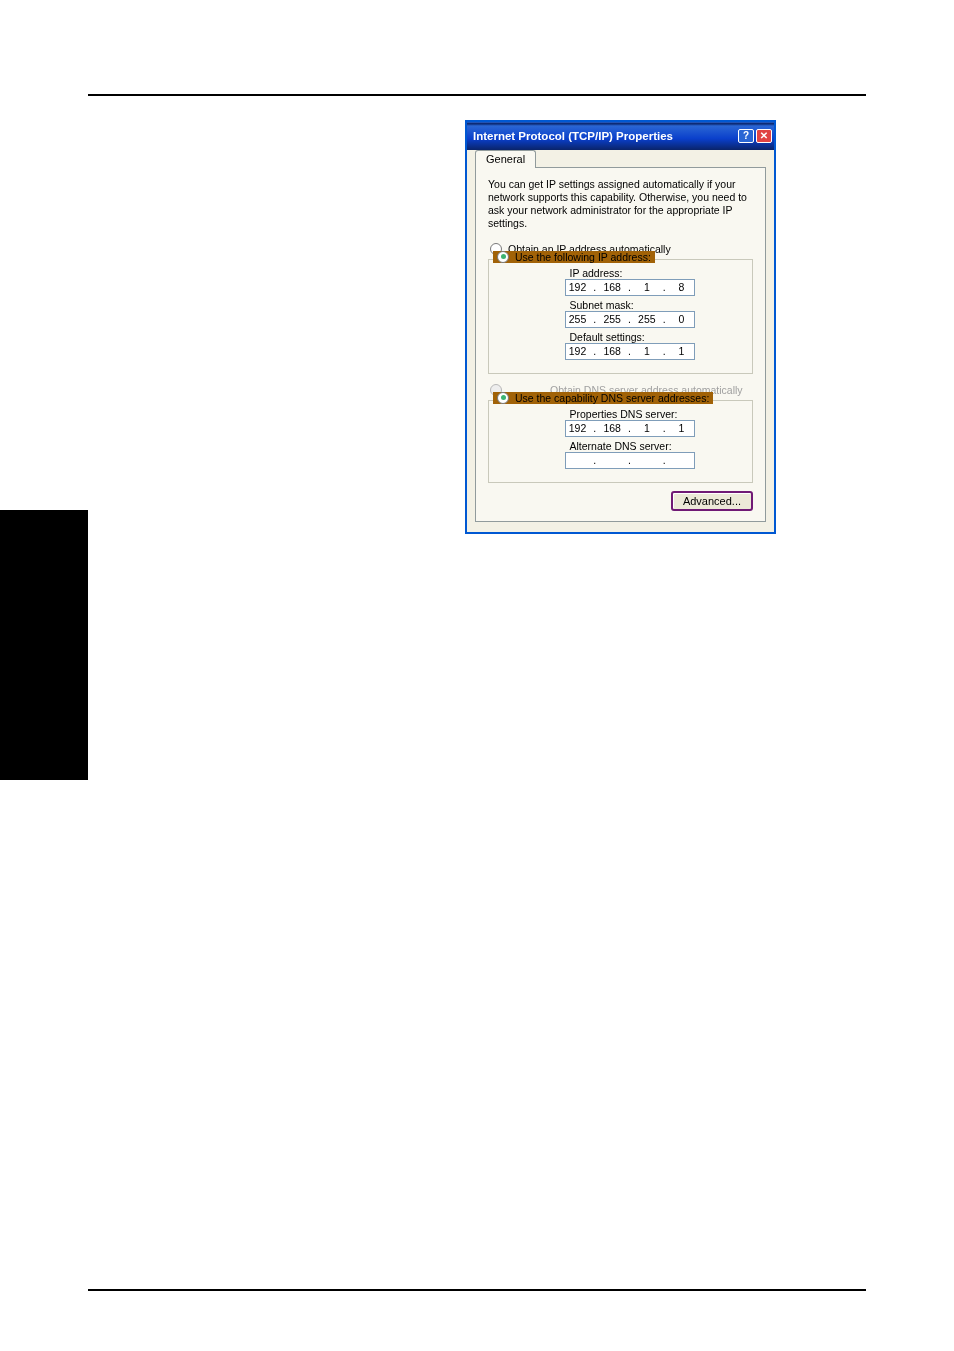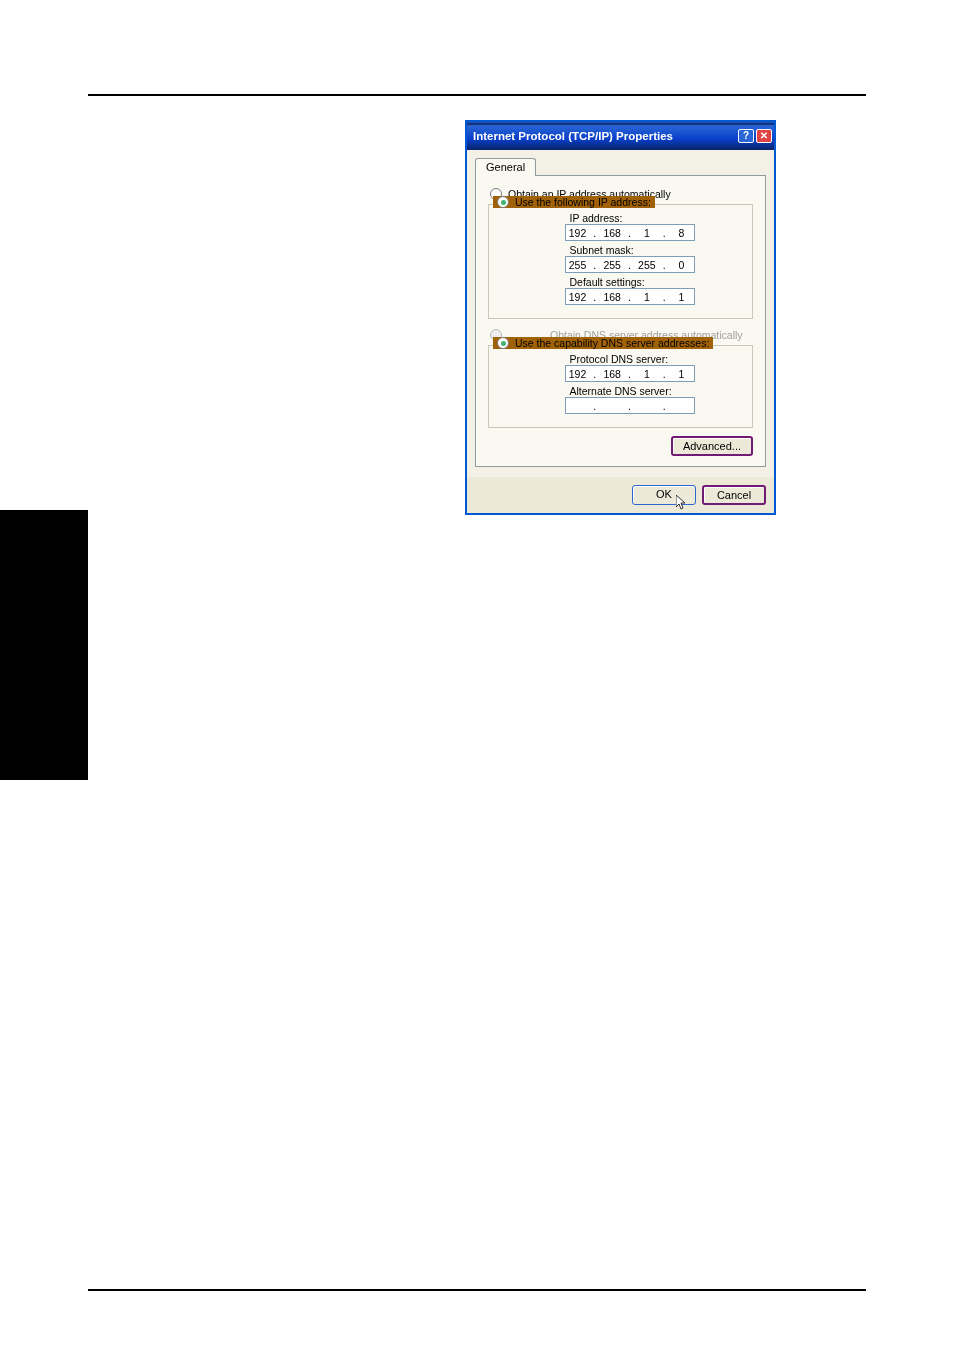--- a/index.html
+++ b/index.html
@@ -65,21 +65,21 @@
     border-radius: 2px;
     text-align: center;
     line-height: 12px;
     font-size: 10px;
     font-weight: bold;
   }
   .tb-help { background: #2a66d4; color:#fff; }
   .tb-close { background: #e04343; color:#fff; }
 
   .dialog-body {
-    padding: 8px 8px 10px 8px;
+    padding: 0 8px 10px 8px;
     background: #f3f1e5;
   }
 
   .tabs { display: flex; margin-bottom: -1px; }
   .tab {
     background: #f9f8f1;
     border: 1px solid #919b9c;
     border-bottom: none;
     padding: 2px 10px 3px 10px;
     border-radius: 3px 3px 0 0;
@@ -217,20 +217,21 @@
       <div class="tb-btn tb-close">✕</div>
     </div>
   </div>
 
   <div class="dialog-body">
     <div class="tabs">
       <div class="tab">General</div>
     </div>
     <div class="tabpanel">
 
+      <div class="description">You can get IP settings assigned automatically if your network supports this capability. Otherwise, you need to ask your network administrator for the appropriate IP settings.</div>
 
       <div class="radio-row">
         <span class="radio"></span>
         <span>Obtain an IP address automatically</span>
       </div>
 
       <div class="group">
         <div class="radio-row header">
           <span class="radio checked"></span>
           <span>Use the following IP address:</span>
@@ -281,21 +282,21 @@
         <span class="disabled-text">Obtain DNS server address automatically</span>
       </div>
 
       <div class="group">
         <div class="radio-row header">
           <span class="radio checked"></span>
           <span>Use the capability DNS server addresses:</span>
         </div>
 
         <div class="field-row">
-          <span class="field-label">Protocol DNS server:</span>
+          <span class="field-label">Properties DNS server:</span>
           <div class="ip-input">
             <span class="octet">192</span>
               <span class="dot">.</span>
             <span class="octet">168</span>
               <span class="dot">.</span>
             <span class="octet">1</span>
               <span class="dot">.</span>
             <span class="octet">1</span>
           </div>
         </div>
@@ -314,21 +315,14 @@
         </div>
       </div>
 
       <div class="advanced-row">
         <div class="btn">Advanced...</div>
       </div>
 
     </div>
   </div>
 
-  <div class="dialog-footer">
-    <div class="btn primary">OK</div>
-    <div class="btn">Cancel</div>
-    <svg class="cursor" viewBox="0 0 12 16">
-      <path d="M0 0 L0 12 L3 9 L5 14 L7 13 L5 8 L9 8 Z" fill="#fff" stroke="#000" stroke-width="0.8"></path>
-    </svg>
-  </div>
 
 </div>
 
 </body></html>

